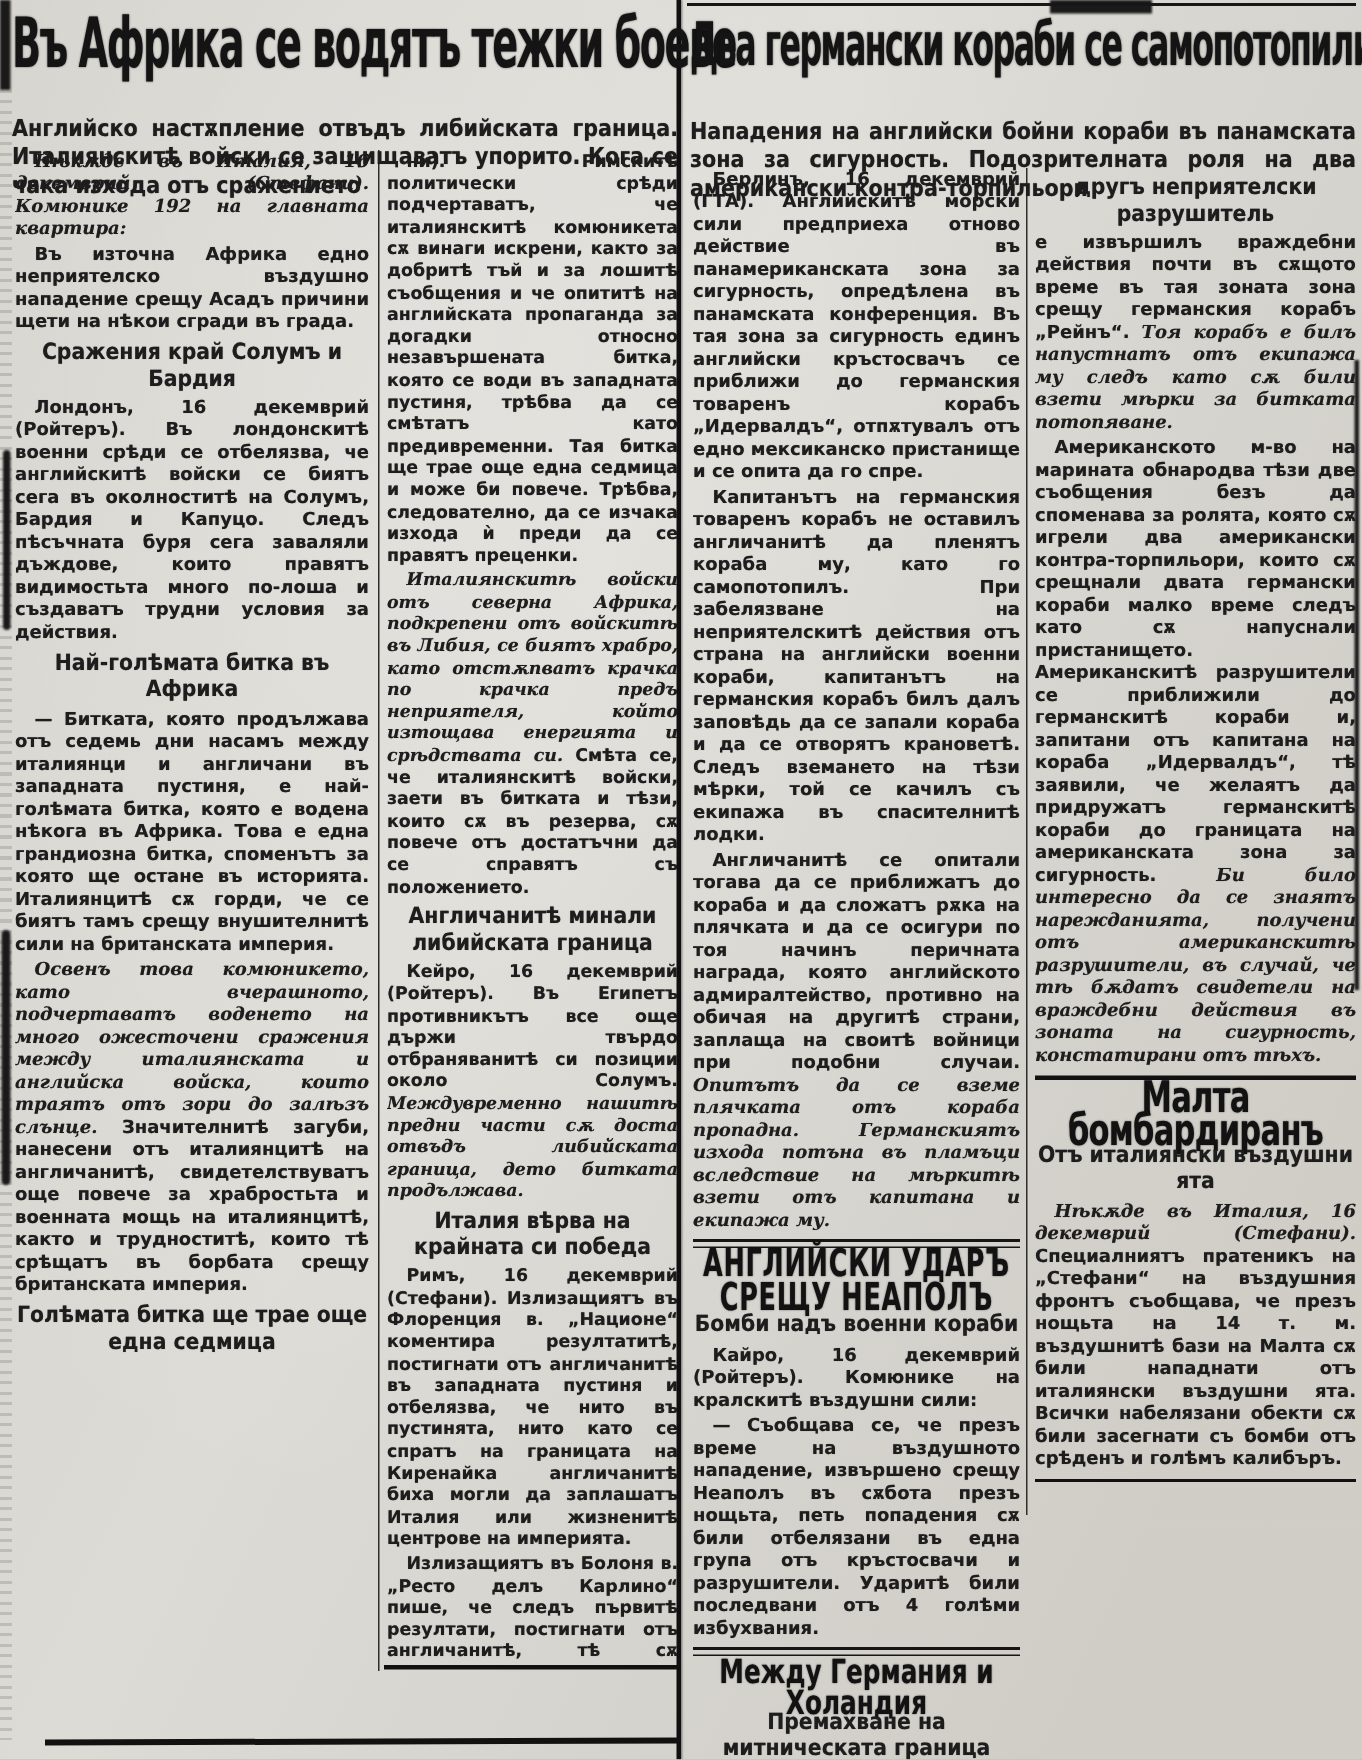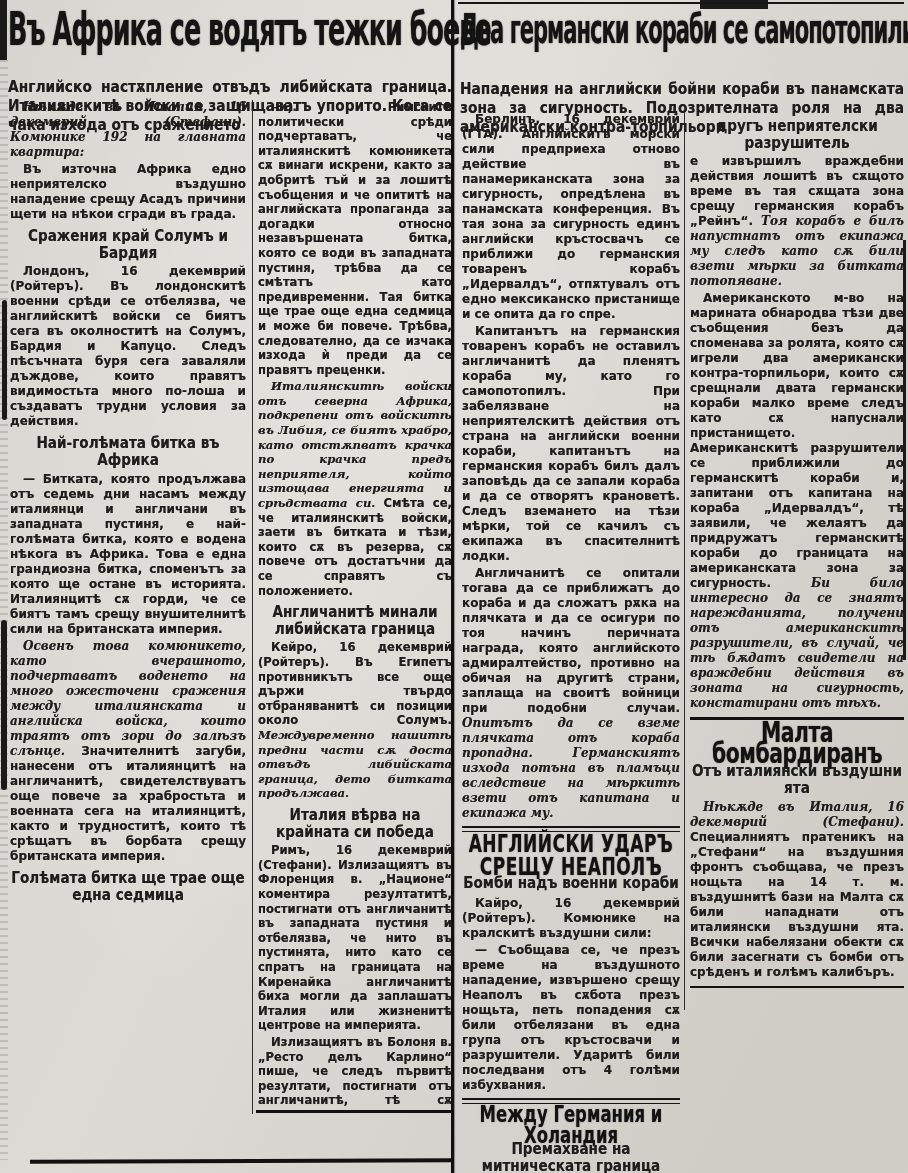--- a/index.html
+++ b/index.html
@@ -67,21 +67,21 @@
 
   <div class="abs col" style="left:10px;top:100px;width:236px;height:1055px;">
     <p class="it">Нѣкѫде въ Италия, 16 декемврий (Стефани). Комюнике 192 на главната квартира:</p>
     <p>Въ източна Африка едно неприятелско въздушно нападение срещу Асадъ причини щети на нѣкои сгради въ града.</p>
     <span class="sub">Сражения край Солумъ и Бардия</span>
     <p>Лондонъ, 16 декемврий (Ройтеръ). Въ лондонскитѣ военни срѣди се отбелязва, че английскитѣ войски се биятъ сега въ околноститѣ на Солумъ, Бардия и Капуцо. Следъ пѣсъчната буря сега заваляли дъждове, които правятъ видимостьта много по-лоша и създаватъ трудни условия за действия.</p>
     <span class="sub">Най-голѣмата битка въ Африка</span>
     <p>— Битката, която продължава отъ седемь дни насамъ между италиянци и англичани въ западната пустиня, е най-голѣмата битка, която е водена нѣкога въ Африка. Това е една грандиозна битка, споменътъ за която ще остане въ историята. Италиянцитѣ сѫ горди, че се биятъ тамъ срещу внушителнитѣ сили на британската империя.</p>
     <p>
       <span class="it">Освенъ това комюникето, като вчерашното, подчертаватъ воденето на много ожесточени сражения между италиянската и английска войска, които траятъ отъ зори до залѣзъ слънце.</span>
-      <span>Значителнитѣ загуби, нанесени отъ италиянцитѣ на англичанитѣ, свидетелствуватъ още повече за храбростьта и военната сега на италиянцитѣ, както и трудноститѣ, които тѣ срѣщатъ въ борбата срещу британската империя.</span>
+      <span>Значителнитѣ загуби, нанесени отъ италиянцитѣ на англичанитѣ, свидетелствуватъ още повече за храбростьта и военната мощь на италиянцитѣ, както и трудноститѣ, които тѣ срѣщатъ въ борбата срещу британската империя.</span>
     </p>
     <span class="sub">Голѣмата битка ще трае още една седмица</span>
 
   </div>
 
   <div class="abs col" style="left:258px;top:100px;width:194px;height:1008px;font-size:11.6px;line-height:14.6px;">
     <p>ни). Римскитѣ политически срѣди подчертаватъ, че италиянскитѣ комюникета сѫ винаги искрени, както за добритѣ тъй и за лошитѣ съобщения и че опититѣ на английската пропаганда за догадки относно незавършената битка, която се води въ западната пустиня, трѣбва да се смѣтатъ като предивременни. Тая битка ще трае още една седмица и може би повече. Трѣбва, следователно, да се изчака изхода ѝ преди да се правятъ преценки.</p>
     <p>
       <span class="it">Италиянскитѣ войски отъ северна Африка, подкрепени отъ войскитѣ въ Либия, се биятъ храбро, като отстѫпватъ крачка по крачка предъ неприятеля, който изтощава енергията и срѣдствата си.</span>
       <span>Смѣта се, че италиянскитѣ войски, заети въ битката и тѣзи, които сѫ въ резерва, сѫ повече отъ достатъчни да се справятъ съ положението.</span>
@@ -121,21 +121,21 @@
     <div>
       <span class="sec-title t-holland">Между Германия и Холандия</span>
       <span class="sub" style="margin:0 0 3px 0;">Премахване на митническата граница</span>
 
     </div>
   </div>
 
   <div class="abs col" style="left:690px;top:112px;width:214px;height:1061px;">
     <span class="sub">другъ неприятелски разрушитель</span>
     <p style="text-indent:0;">
-      <span>е извършилъ враждебни действия лошитѣ въ сѫщото време въ тая сѫщата зона срещу германския корабъ „Рейнъ“.</span>
+      <span>е извършилъ враждебни действия почти въ сѫщото време въ тая зоната зона срещу германския корабъ „Рейнъ“.</span>
       <span class="it">Тоя корабъ е билъ напустнатъ отъ екипажа му следъ като сѫ били взети мѣрки за битката потопяване.</span>
     </p>
     <p>
       <span>Американското м-во на марината обнародва тѣзи две съобщения безъ да споменава за ролята, която сѫ игрели два американски контра-торпильори, които сѫ срещнали двата германски кораби малко време следъ като сѫ напуснали пристанището. Американскитѣ разрушители се приближили до германскитѣ кораби и, запитани отъ капитана на кораба „Идервалдъ“, тѣ заявили, че желаятъ да придружатъ германскитѣ кораби до границата на американската зона за сигурность.</span>
       <span class="it">Би било интересно да се знаятъ нарежданията, получени отъ американскитѣ разрушители, въ случай, че тѣ бѫдатъ свидетели на враждебни действия въ зоната на сигурность, констатирани отъ тѣхъ.</span>
     </p>
 
     <div>
       <div class="rule-thick" style="margin:6px 0 2px 0;height:3px;"></div>
       <span class="sec-title t-malta">Малта бомбардиранъ</span>

